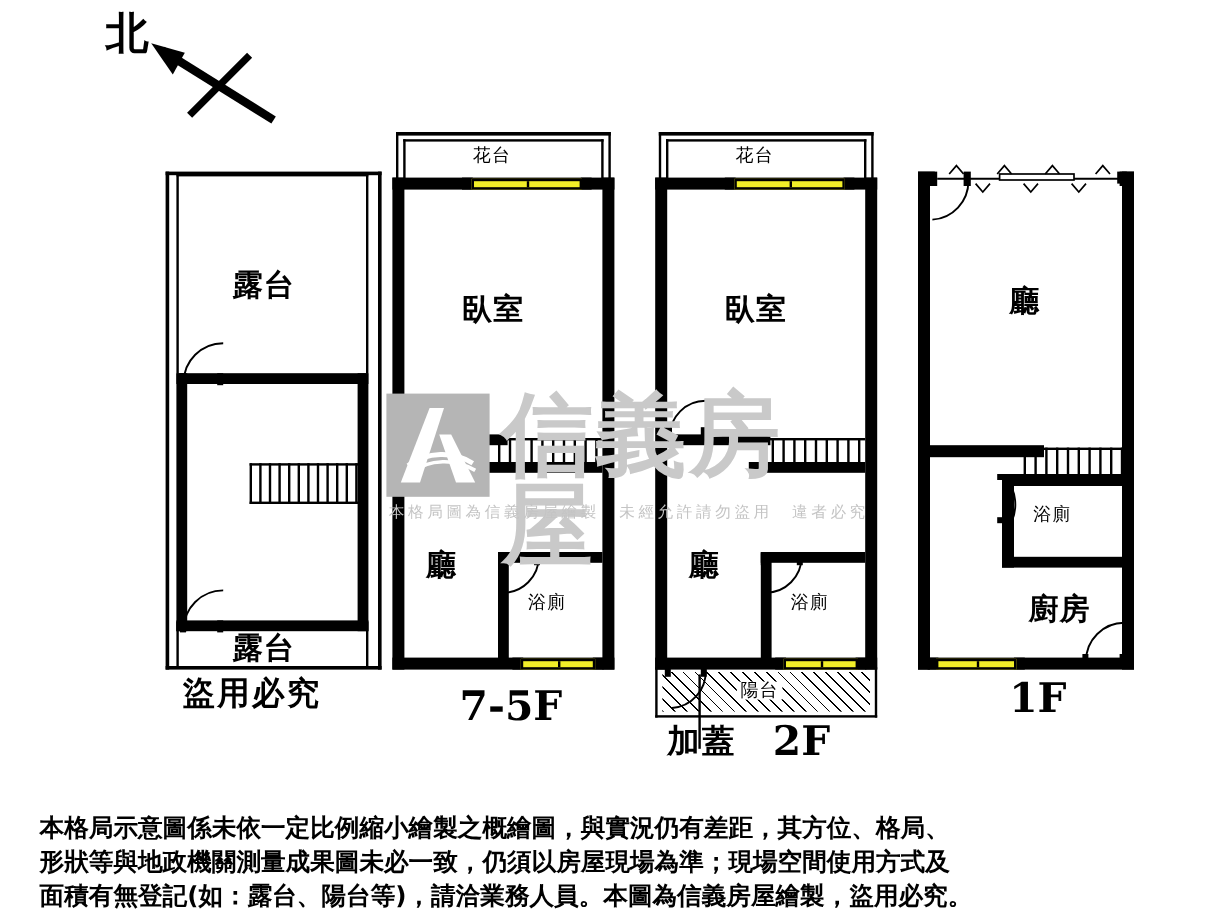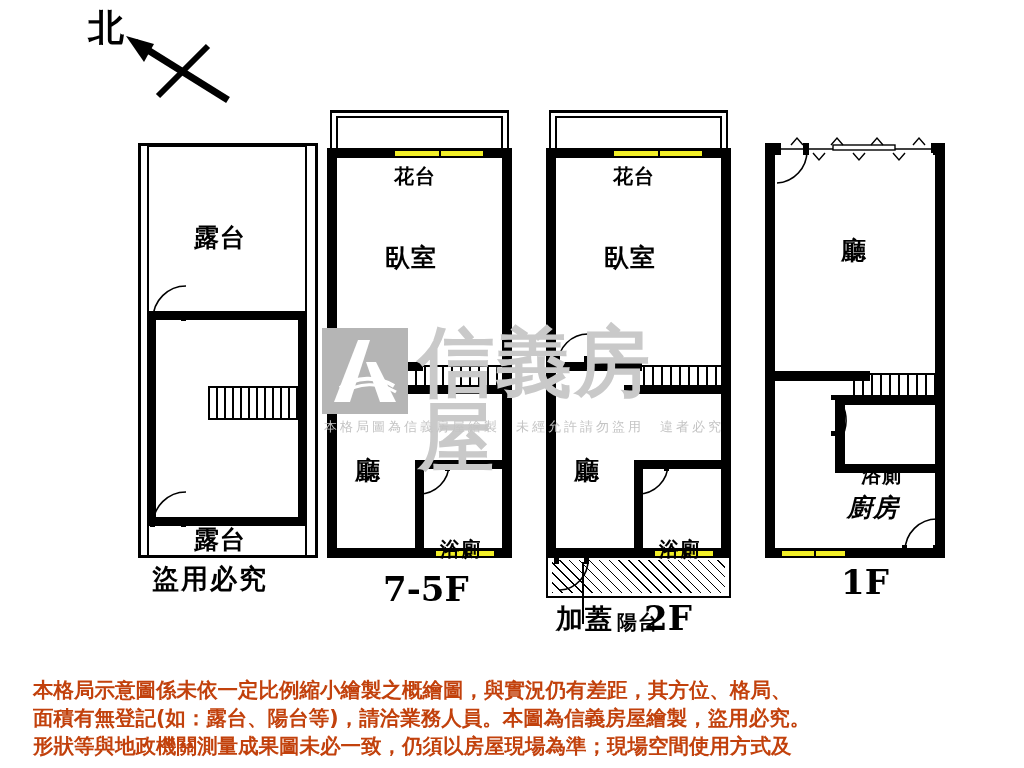--- a/index.html
+++ b/index.html
@@ -7,21 +7,21 @@
        font-family:"DejaVu Sans","Liberation Sans",sans-serif;color:#000;}
   #stage{position:absolute;left:0;top:0;width:1024px;height:768px;}
 
   
   .abs{position:absolute;}
   .wall{position:absolute;background:#000;}
   .twall{position:absolute;background:#000;}      
   .label{position:absolute;white-space:nowrap;font-family:"DejaVu Sans","Liberation Sans",sans-serif;
          color:#000;line-height:1;}
   .rmlabel{font-size:25px;font-weight:700;letter-spacing:1px;}
-  .smlabel{font-size:20px;font-weight:700;letter-spacing:1px;margin-top:44px;}
+  .smlabel{font-size:15px;font-weight:400;letter-spacing:1px;}
   .floorlabel{font-family:"DejaVu Serif","Liberation Serif",serif;font-size:34px;font-weight:700;}
   .cnfloorlabel{font-family:"DejaVu Sans","Liberation Sans",sans-serif;font-size:27px;font-weight:700;letter-spacing:2px;}
 
   
   .win{position:absolute;background:#f2ef28;border:2px solid #000;box-sizing:border-box;}
   .win::after{content:"";position:absolute;left:50%;top:-2px;bottom:-2px;width:2px;background:#000;}
   .win.h{height:9px;}
   .win.h::after{left:50%;top:0;bottom:0;width:2px;}
 
   
@@ -45,21 +45,21 @@
   #wm{position:absolute;left:322px;top:326px;width:380px;height:110px;opacity:1;pointer-events:none;}
   .wm-logo{position:absolute;left:0;top:2px;width:86px;height:86px;background:#b5b5b5;}
   .wm-person{position:absolute;left:8px;top:10px;width:70px;height:72px;}
   .wm-text{position:absolute;left:96px;top:-2px;font-size:76px;font-weight:700;color:#c9c9c9;
            letter-spacing:2px;line-height:1;font-family:"DejaVu Sans","Liberation Sans",sans-serif;}
   .wm-sub{position:absolute;left:2px;top:92px;font-size:13px;color:#c4c4c4;letter-spacing:3px;
           font-family:"DejaVu Sans","Liberation Sans",sans-serif;white-space:nowrap;}
 
   
   #disclaimer{position:absolute;left:33px;top:676px;width:960px;
-     font-size:20.5px;line-height:28px;letter-spacing:0px;color:#c2410c;font-weight:700;
+     font-size:20.5px;line-height:28px;letter-spacing:0px;color:#000000;font-weight:700;
      font-family:"DejaVu Sans","Liberation Sans",sans-serif;}
   #disclaimer div{white-space:nowrap;}
 
   
   #north{position:absolute;left:80px;top:4px;width:170px;height:110px;}
   #north .ntext{position:absolute;left:8px;top:0px;font-size:36px;font-weight:700;
                 font-family:"DejaVu Sans","Liberation Sans",sans-serif;}
 
   
   .leader{position:absolute;background:#000;width:2px;}
@@ -343,35 +343,35 @@
 
     <div class="door" style="left:138px;top:372px;">
       <svg width="40" height="40">
         <path d="M2,36 A32,32 0 0 1 34,4" fill="none" stroke="#000" stroke-width="1.6"></path>
         <rect x="-1" y="30" width="5" height="10" fill="#000"></rect>
         <rect x="30" y="30" width="5" height="10" fill="#000"></rect>
       </svg>
     </div>
 
     <div class="label rmlabel" style="left:76px;top:95px;">廳</div>
-    <div class="label rmlabel" style="left:82px;top:352px;font-style:italic;">廚房</div>
+    <div class="label rmlabel" style="left:92px;top:352px;">廚房</div>
   </div>
   <div class="label floorlabel" style="left:841px;top:565px;">1F</div>
 
   <div id="wm">
     <div class="wm-logo"></div>
     <svg class="wm-person" viewBox="0 0 70 72">
       <path d="M28,4 L40,4 L20,66 L4,66 Z" fill="#fff"></path>
       <path d="M36,26 L46,26 L66,66 L50,66 Z" fill="#fff"></path>
       <path d="M10,52 C26,40 48,40 64,50" fill="none" stroke="#fff" stroke-width="4"></path>
       <path d="M12,58 C28,46 50,46 66,56" fill="none" stroke="#fff" stroke-width="3"></path>
     </svg>
     <div class="wm-text">信義房屋</div>
     <div class="wm-sub">本格局圖為信義房屋繪製　未經允許請勿盜用　違者必究</div>
   </div>
 
   <div id="disclaimer">
     <div>本格局示意圖係未依一定比例縮小繪製之概繪圖，與實況仍有差距，其方位、格局、</div>
+    <div>形狀等與地政機關測量成果圖未必一致，仍須以房屋現場為準；現場空間使用方式及</div>
     <div>面積有無登記(如：露台、陽台等)，請洽業務人員。本圖為信義房屋繪製，盜用必究。</div>
-    <div>形狀等與地政機關測量成果圖未必一致，仍須以房屋現場為準；現場空間使用方式及</div>
   </div>
 
 </div>
 
 </body></html>

